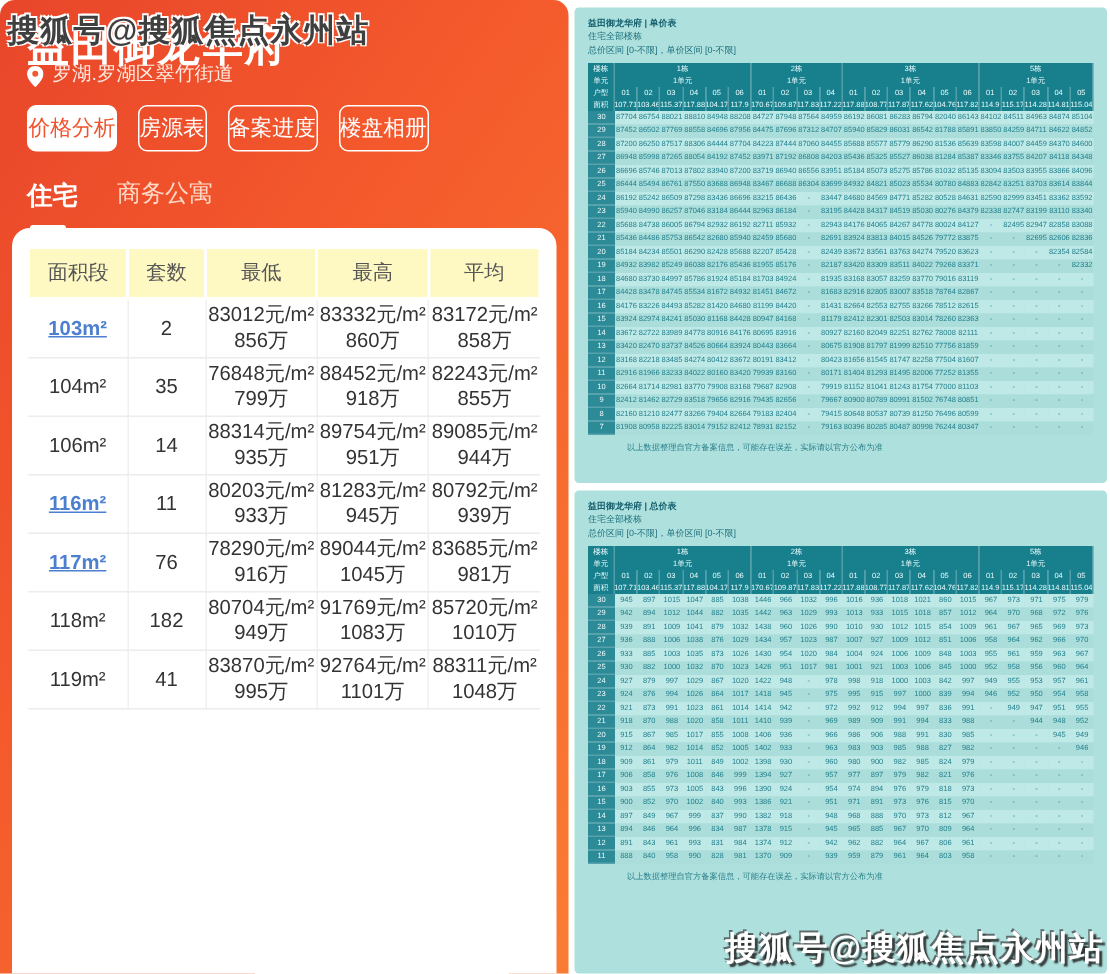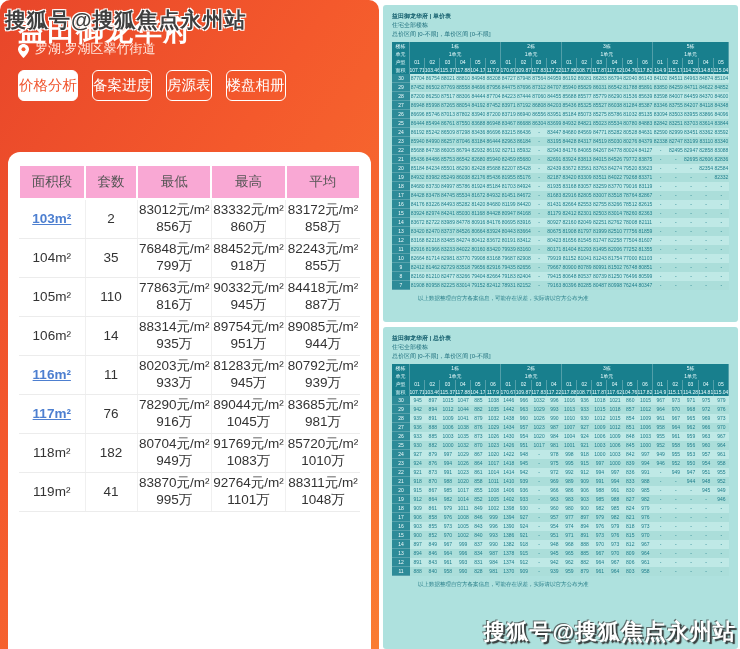--- a/index.html
+++ b/index.html
@@ -28,21 +28,21 @@
   .cat-tab.active { color:#fff; font-weight:bold; font-size:17px; }
   .cat-tab.active::after {
     content:""; position:absolute; left:2px; bottom:-4px; width:24px; height:4px; background:#fff; border-radius:2px;
   }
   .card {
     position:absolute; left:8px; top:152px; width:363px; height:497px;
     background:#fff; border-radius:12px 12px 0 0; padding:12px 10px 0 10px;
   }
   table.price-table { width:100%; border-collapse:collapse; table-layout:fixed; }
   .price-table th {
-    background:#f9a8d4; color:#555; font-weight:normal; font-size:13.5px;
+    background:#fef9c3; color:#555; font-weight:normal; font-size:13.5px;
     height:34px; border:2px solid #fff;
   }
   .price-table td {
     text-align:center; font-size:13.5px; color:#333; height:39px;
     border-bottom:1px solid #ececec; border-right:1px solid #f0f0f0;
   }
   .price-table td:last-child { border-right:none; }
   .price-table .c-area { width:66px; }
   .price-table .c-count { width:52px; }
   .two-line { line-height:1.25; display:block; }
@@ -82,23 +82,27 @@
   <div class="proj-title">益田御龙华府</div>
   <div class="loc-row">
     <svg width="11" height="14" viewBox="0 0 11 14">
       <path d="M5.5 0C2.46 0 0 2.36 0 5.27 0 9.22 5.5 14 5.5 14S11 9.22 11 5.27C11 2.36 8.54 0 5.5 0z" fill="#ffffff"></path>
       <circle cx="5.5" cy="5.2" r="2" fill="#f4592c"></circle>
     </svg>
     <span>罗湖.罗湖区翠竹街道</span>
   </div>
   <div class="tabs-row" id="tab-bar">
       <button class="tab-btn active">价格分析</button>
+      <button class="tab-btn">房源表</button>
       <button class="tab-btn">备案进度</button>
-      <button class="tab-btn">房源表</button>
       <button class="tab-btn">楼盘相册</button>
+    </div>
+  <div class="cat-row" id="cat-bar">
+      <div class="cat-tab active">住宅</div>
+      <div class="cat-tab">商务公寓</div>
     </div>
   <div class="card">
     <table class="price-table">
       <thead>
           <tr id="pt-head">
             <th class="c-area">面积段</th>
             <th class="c-count">套数</th>
             <th>最低</th>
             <th>最高</th>
             <th>平均</th>
@@ -128,36 +132,20 @@
               <span class="two-line">76848元/m²</span>
               <span class="two-line">799万</span>
             </td>
             <td>
               <span class="two-line">88452元/m²</span>
               <span class="two-line">918万</span>
             </td>
             <td>
               <span class="two-line">82243元/m²</span>
               <span class="two-line">855万</span>
-            </td>
-          </tr>
-          <tr>
-            <td>105m²</td>
-            <td>110</td>
-            <td>
-              <span class="two-line">77863元/m²</span>
-              <span class="two-line">816万</span>
-            </td>
-            <td>
-              <span class="two-line">90332元/m²</span>
-              <span class="two-line">945万</span>
-            </td>
-            <td>
-              <span class="two-line">84418元/m²</span>
-              <span class="two-line">887万</span>
             </td>
           </tr>
           <tr>
             <td>106m²</td>
             <td>14</td>
             <td>
               <span class="two-line">88314元/m²</span>
               <span class="two-line">935万</span>
             </td>
             <td>

